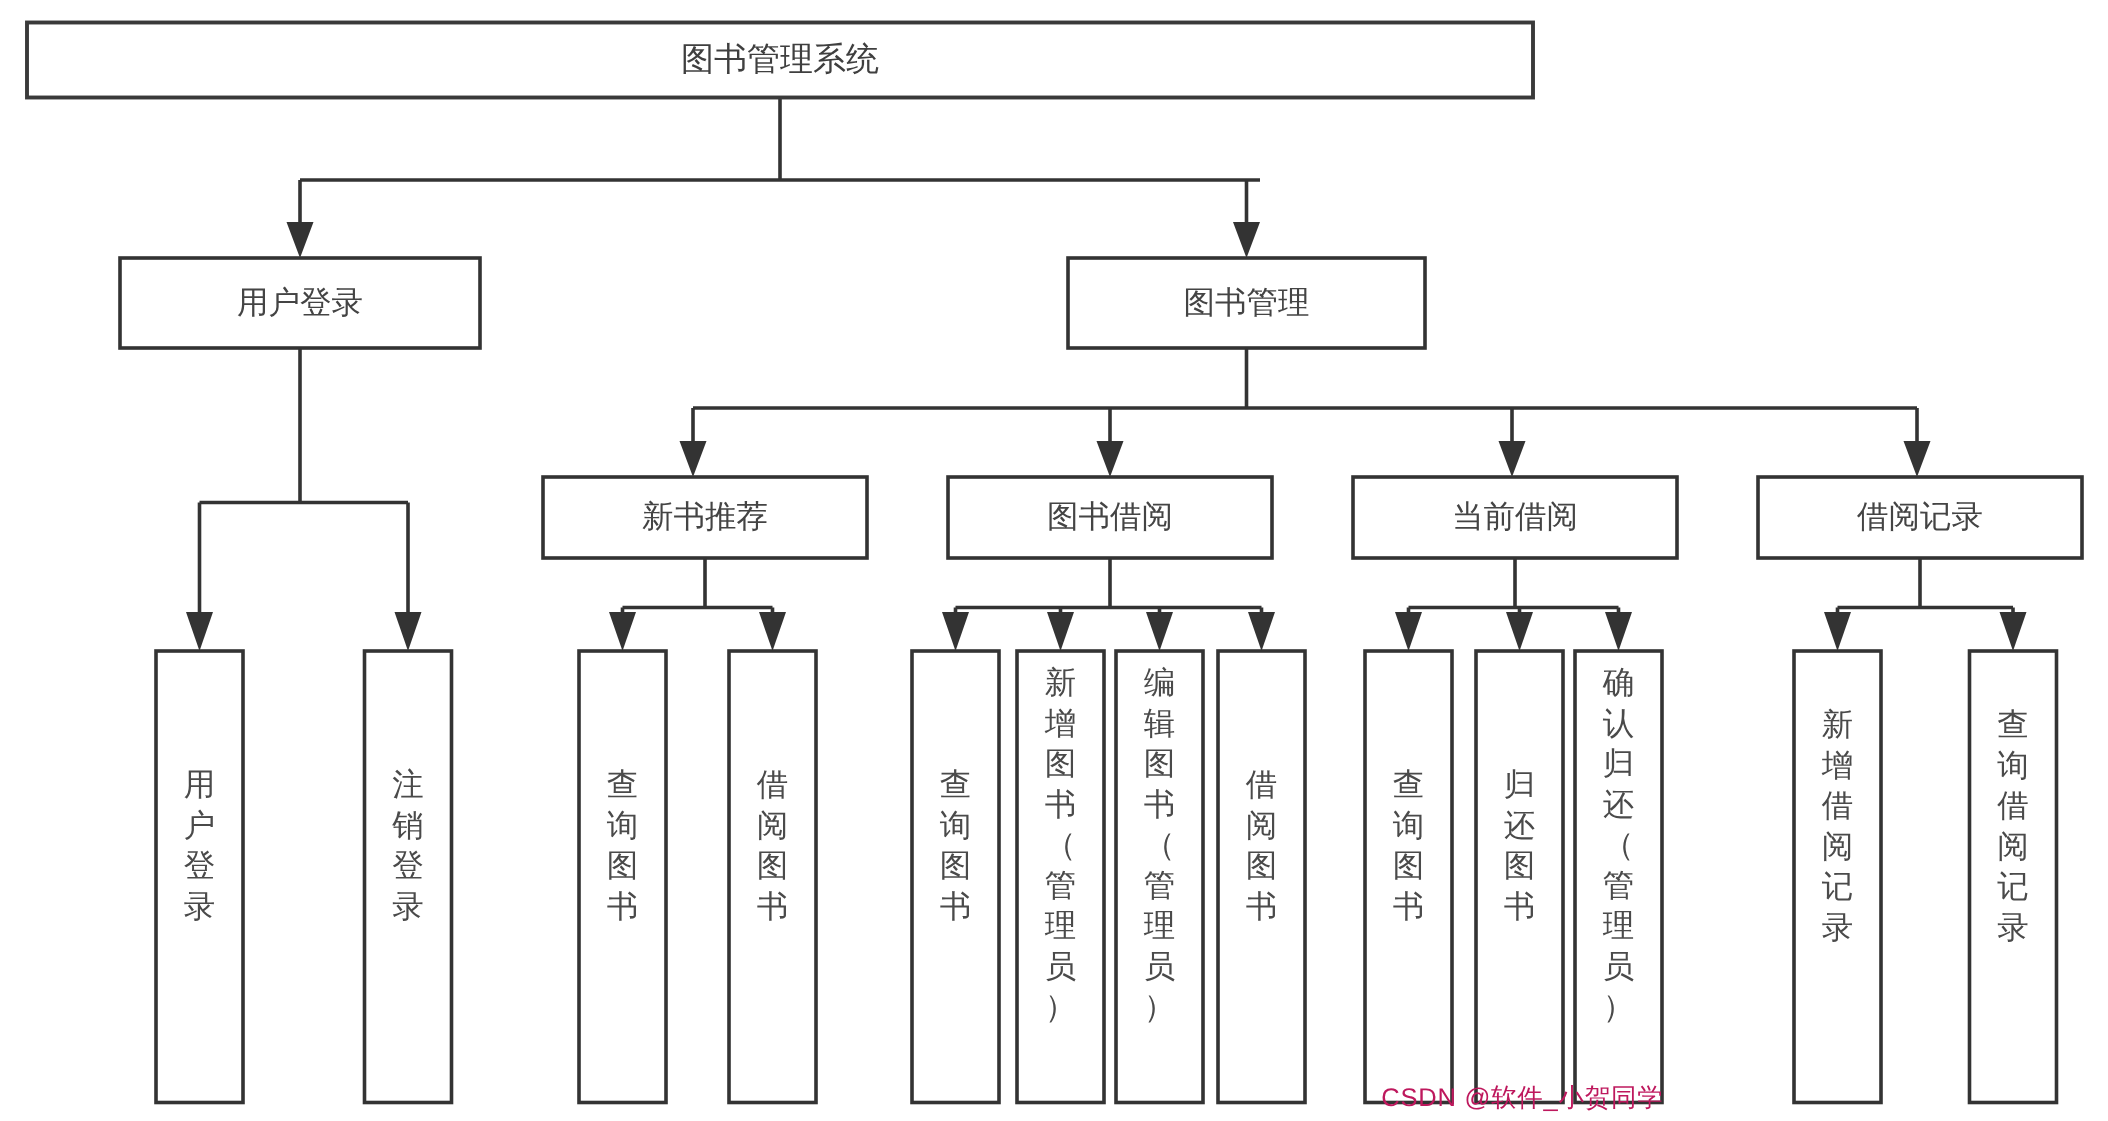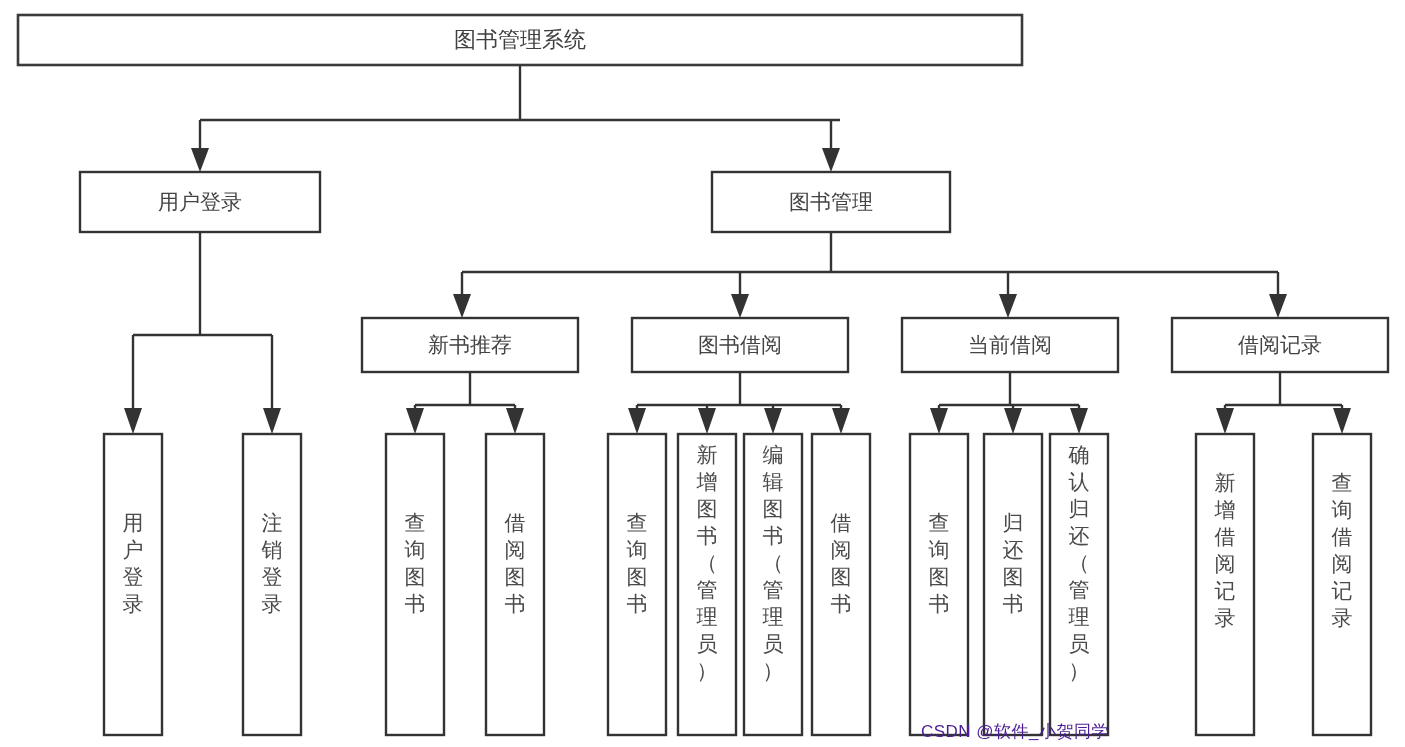--- a/index.html
+++ b/index.html
@@ -63,21 +63,21 @@
   .label-v {
     fill: #4a4a4a;
     font-family: "Liberation Sans", "DejaVu Sans", sans-serif;
     font-size: 21px;
     text-anchor: middle;
   }
   .watermark {
     position: absolute;
     right: 8px;
     bottom: 4px;
-    color: #4c1d95;
+    color: #be185d;
     font-size: 17px;
     font-family: "Liberation Sans", "DejaVu Sans", sans-serif;
     letter-spacing: 0.5px;
     white-space: nowrap;
     user-select: none;
   }
 </style>
 </head>
 <body>
 

